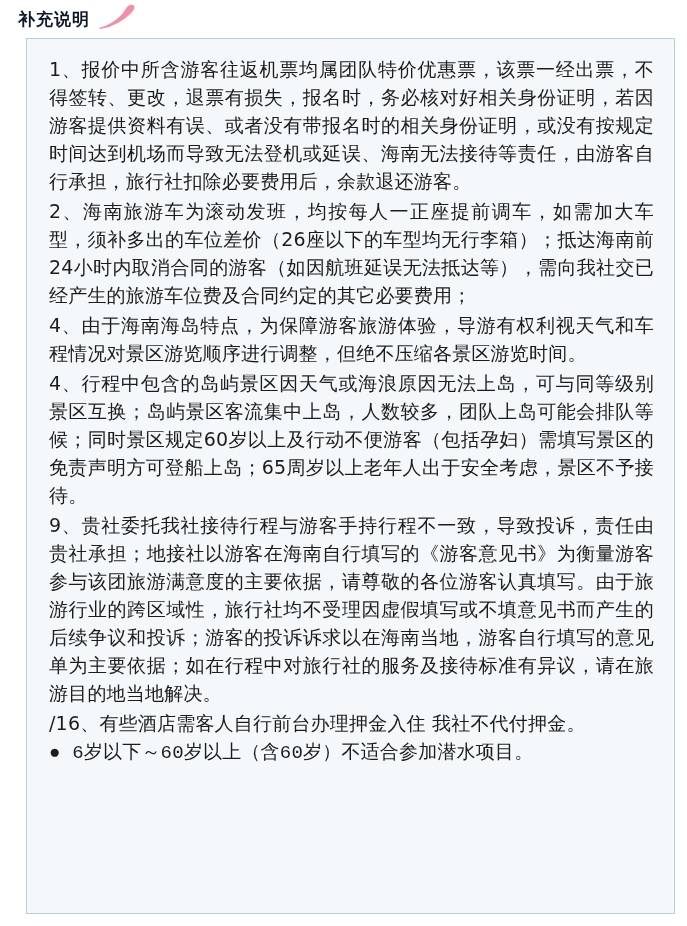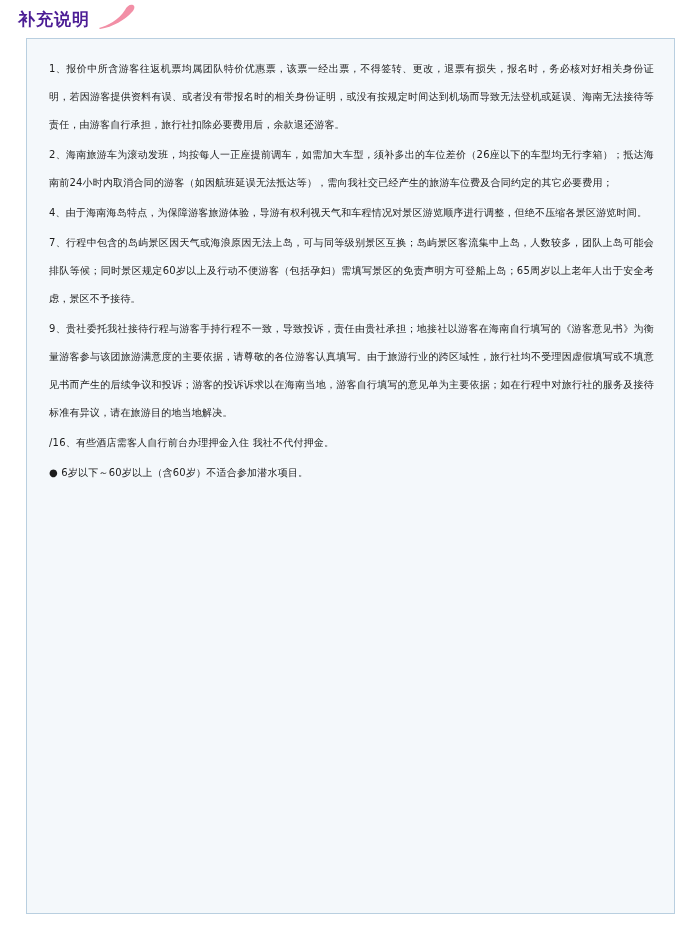--- a/index.html
+++ b/index.html
@@ -23,21 +23,21 @@
   
   .header {
     position: relative;
     height: 36px;
     padding: 6px 0 0 18px;
     box-sizing: border-box;
   }
   .header-title {
     font-size: 17px;
     font-weight: bold;
-    color: #4c1d95;
+    color: #0f172a;
     letter-spacing: 1px;
     display: inline-block;
     vertical-align: middle;
     line-height: 24px;
   }
   .header-swoosh {
     display: inline-block;
     vertical-align: middle;
     margin-left: 2px;
     width: 40px;
@@ -48,52 +48,53 @@
   
   .content-box {
     margin: 2px 12px 0 26px;
     border: 1px solid #b9cfe0;
     background: #f4f8fb;
     box-sizing: border-box;
     padding: 16px 20px 14px 22px;
     min-height: 876px;
   }
   .para {
-    font-size: 10px;
+    font-size: 19px;
     line-height: 28px;
     color: #1c1c1c;
     margin: 0 0 2px 0;
     text-align: justify;
     text-justify: inter-ideograph;
     letter-spacing: 0.2px;
   }
   .para.bullet {
     text-indent: 0;
   }
   .para:last-child {
     margin-bottom: 16px;
+    font-family: Liberation Mono, monospace;
   }
 </style>
 </head>
 <body>
 
 <div class="page">
 
   <div class="header">
     <span class="header-title">补充说明</span>
     <span class="header-swoosh">
       <svg width="40" height="26" viewBox="0 0 40 26" xmlns="http://www.w3.org/2000/svg">
         <path d="M2 24 C 10 22, 22 16, 28 6 C 30 2, 33 0, 36 1 C 38 2, 38 5, 35 8 C 28 16, 16 23, 3 25 Z" fill="#f28fa6"></path>
       </svg>
     </span>
   </div>
 
   <div class="content-box">
     <p class="para">1、报价中所含游客往返机票均属团队特价优惠票，该票一经出票，不得签转、更改，退票有损失，报名时，务必核对好相关身份证明，若因游客提供资料有误、或者没有带报名时的相关身份证明，或没有按规定时间达到机场而导致无法登机或延误、海南无法接待等责任，由游客自行承担，旅行社扣除必要费用后，余款退还游客。</p>
     <p class="para">2、海南旅游车为滚动发班，均按每人一正座提前调车，如需加大车型，须补多出的车位差价（26座以下的车型均无行李箱）；抵达海南前24小时内取消合同的游客（如因航班延误无法抵达等），需向我社交已经产生的旅游车位费及合同约定的其它必要费用；</p>
     <p class="para">4、由于海南海岛特点，为保障游客旅游体验，导游有权利视天气和车程情况对景区游览顺序进行调整，但绝不压缩各景区游览时间。</p>
-    <p class="para">7、行程中包含的岛屿景区因天气或海浪原因无法上岛，可与同等级别景区互换；岛屿景区客流集中上岛，人数较多，团队上岛可能会排队等候；同时景区规定60岁以上及行动不便游客（包括孕妇）需填写景区的免责声明方可登船上岛；65周岁以上老年人出于安全考虑，景区不予接待。</p>
+    <p class="para">4、行程中包含的岛屿景区因天气或海浪原因无法上岛，可与同等级别景区互换；岛屿景区客流集中上岛，人数较多，团队上岛可能会排队等候；同时景区规定60岁以上及行动不便游客（包括孕妇）需填写景区的免责声明方可登船上岛；65周岁以上老年人出于安全考虑，景区不予接待。</p>
     <p class="para">9、贵社委托我社接待行程与游客手持行程不一致，导致投诉，责任由贵社承担；地接社以游客在海南自行填写的《游客意见书》为衡量游客参与该团旅游满意度的主要依据，请尊敬的各位游客认真填写。由于旅游行业的跨区域性，旅行社均不受理因虚假填写或不填意见书而产生的后续争议和投诉；游客的投诉诉求以在海南当地，游客自行填写的意见单为主要依据；如在行程中对旅行社的服务及接待标准有异议，请在旅游目的地当地解决。</p>
     <p class="para">/16、有些酒店需客人自行前台办理押金入住  我社不代付押金。</p>
     <p class="para bullet">● 6岁以下～60岁以上（含60岁）不适合参加潜水项目。</p>
   </div>
 
 </div>
 
 </body></html>

